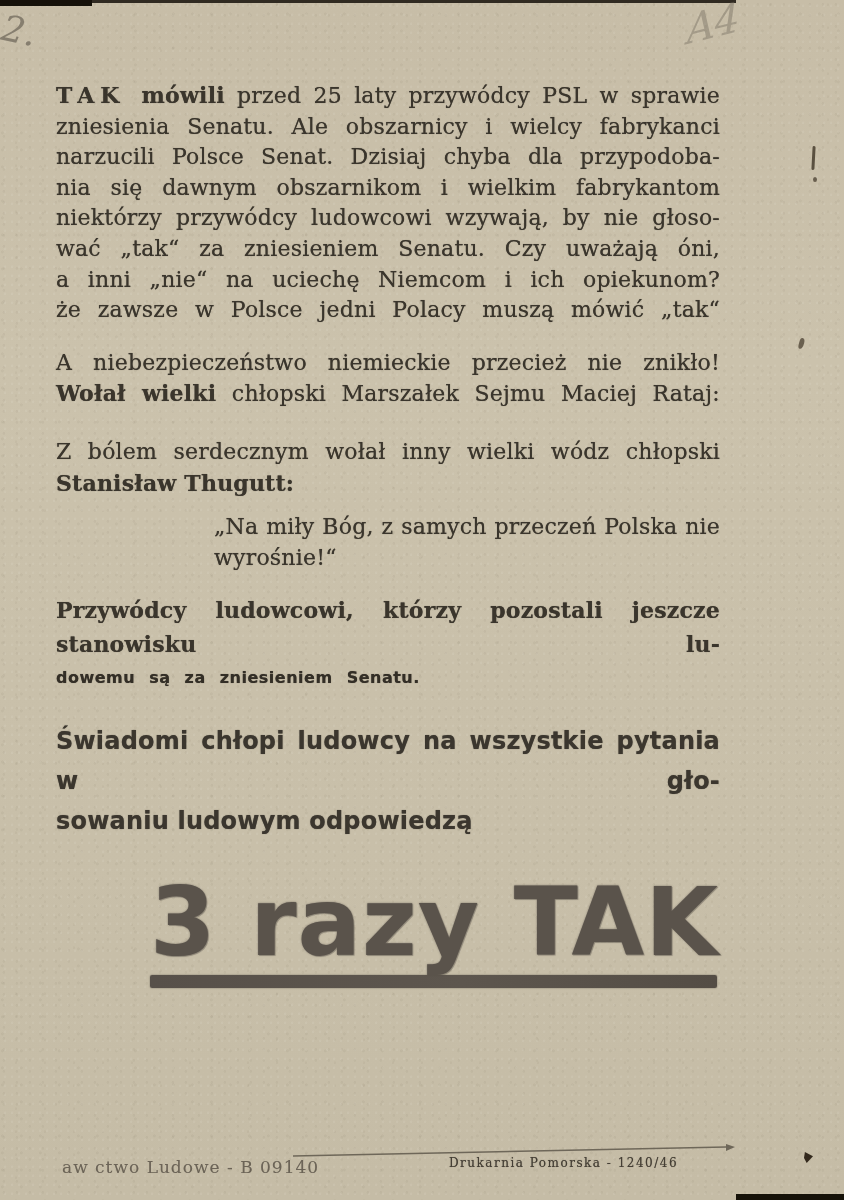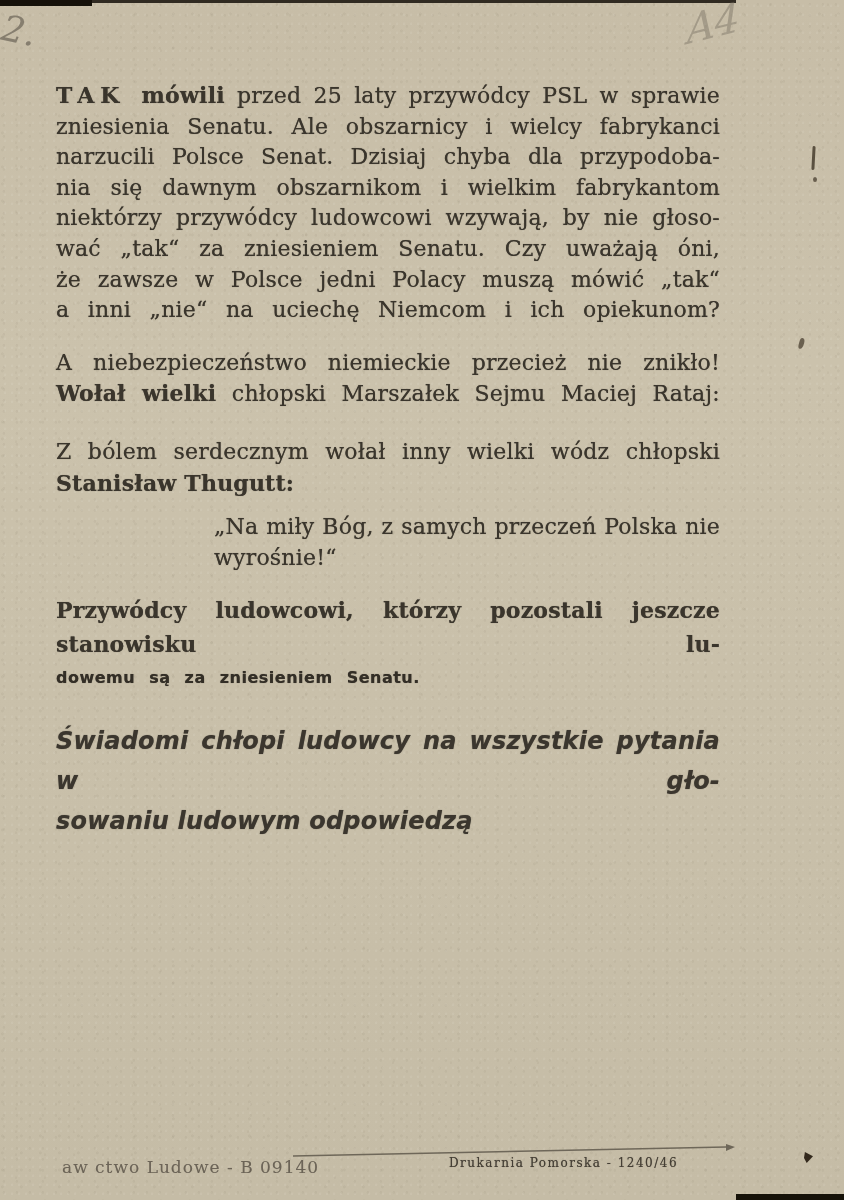--- a/index.html
+++ b/index.html
@@ -43,21 +43,21 @@
   .m-p3{margin-top:27px;}
   .m-q2{margin-top:14px;}
   .m-p4{margin-top:20px;}
   .m-p5{margin-top:26px;}
   .quote{padding-left:158px;}
   .bold-serif{font-weight:bold;}
   .p4 .jline,.p4 .lline{line-height:34px;}
   .p4-line2{font-family:"DejaVu Sans","Liberation Sans",sans-serif;font-weight:bold;font-size:16px;
             word-spacing:8px;letter-spacing:.5px;color:#332e26;}
   .p5{font-family:"DejaVu Sans","Liberation Sans",sans-serif;font-weight:bold;font-size:24px;
-      color:#3b362e;text-shadow:0 0 1px rgba(59,54,46,.7);font-style:italic;}
+      color:#3b362e;text-shadow:0 0 1px rgba(59,54,46,.7);}
   .p5 .jline,.p5 .lline{line-height:40px;}
   
   .headline-wrap{margin-top:36px;margin-left:94px;width:567px;}
   .headline{font-family:"DejaVu Sans","Liberation Sans",sans-serif;font-weight:bold;
             font-size:94px;line-height:92px;letter-spacing:1px;white-space:nowrap;
             color:#5a534b;text-shadow:0 0 2px rgba(90,83,75,.75),1px 1px 0 rgba(90,83,75,.35);}
   .headline-bar{margin-top:6px;width:567px;height:13px;border-radius:2px;
                 background:linear-gradient(90deg,#575049 0%,#5d564e 55%,#544d45 100%);
                 box-shadow:0 0 1.5px rgba(70,63,55,.8);}
   
@@ -85,22 +85,22 @@
 
   <div class="content">
 
     <div class="para">
       <div class="jline"><span class="lead-spaced">TAK</span> <span class="lead">mówili</span> <span>przed 25 laty przywódcy PSL w sprawie</span></div>
       <div class="jline">zniesienia Senatu.  Ale obszarnicy i wielcy fabrykanci</div>
       <div class="jline">narzucili Polsce Senat.  Dzisiaj chyba dla przypodoba-</div>
       <div class="jline">nia się dawnym obszarnikom i wielkim fabrykantom</div>
       <div class="jline">niektórzy przywódcy ludowcowi wzywają, by nie głoso-</div>
       <div class="jline">wać „tak“ za zniesieniem Senatu.  Czy uważają óni,</div>
+      <div class="jline">a inni „nie“ na uciechę Niemcom i ich opiekunom?</div>
       <div class="jline">że zawsze w Polsce jedni Polacy muszą mówić „tak“</div>
-      <div class="jline">a inni „nie“ na uciechę Niemcom i ich opiekunom?</div>
     </div>
 
     <div class="para m-p2">
       <div class="jline">A niebezpieczeństwo niemieckie przecież nie znikło!</div>
       <div class="jline"><span class="lead">Wołał wielki</span> <span>chłopski Marszałek Sejmu Maciej Rataj:</span></div>
     </div>
 
 
     <div class="para m-p3">
       <div class="jline">Z bólem serdecznym wołał inny wielki wódz chłopski</div>
@@ -115,20 +115,24 @@
     <div class="para m-p4 p4 bold-serif">
       <div class="jline">Przywódcy ludowcowi, którzy pozostali jeszcze stanowisku lu-</div>
       <div class="lline p4-line2">dowemu są za zniesieniem Senatu.</div>
     </div>
 
     <div class="para m-p5 p5">
       <div class="jline">Świadomi chłopi ludowcy na wszystkie pytania w gło-</div>
       <div class="lline">sowaniu ludowym odpowiedzą</div>
     </div>
 
+    <div class="headline-wrap">
+      <div class="headline">3 razy TAK</div>
+      <div class="headline-bar"></div>
+    </div>
 
   </div>
 
   <svg class="footer-line" viewBox="0 0 450 20">
     <line x1="3" y1="14" x2="436" y2="5" stroke="#6e6759" stroke-width="1.4"></line>
     <polygon points="436,2 445,5 436,9" fill="#6e6759"></polygon>
   </svg>
   <div class="footer-left">aw ctwo Ludowe - B 09140</div>
   <div class="footer-right">Drukarnia Pomorska - 1240/46</div>
 

